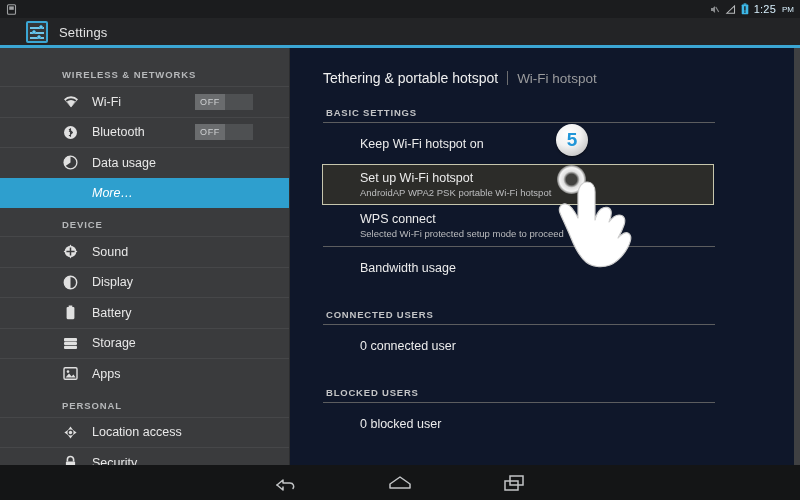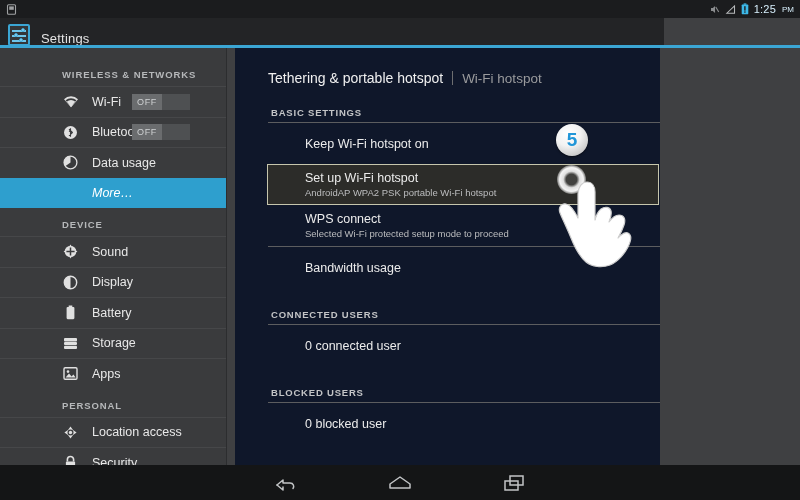--- a/index.html
+++ b/index.html
@@ -26,24 +26,24 @@
   }
   .sb-left { display: flex; align-items: center; gap: 5px; }
   .sb-right { margin-left: auto; display: flex; align-items: center; gap: 5px; }
   .sb-time { color: #d6eefb; font-size: 11px; letter-spacing: .2px; }
   .sb-ampm { color: #d6eefb; font-size: 8px; margin-left: 1px; }
   .sb-ico { display: block; }
 
   
   #actionbar {
     position: absolute; top: 18px; left: 0;
-    width: 664px; height: 28px;
+    width: 800px; height: 28px;
     background: #232426;
-    display: flex; align-items: flex-end;
-    padding-left: 8px;
+    display: flex; align-items: center;
+    padding-left: 26px;
   }
   #actionbar .app-icon {
     width: 22px; height: 22px; flex: 0 0 22px;
     border: 2px solid #3ba6d4;
     border-radius: 2px;
     background: #343638;
     position: relative;
   }
   .slider-line {
     position: absolute; left: 2px; right: 2px; height: 1.5px;
@@ -58,23 +58,22 @@
   }
   #accentline {
     position: absolute; top: 45px; left: 0;
     width: 800px; height: 3px;
     background: #3ba6d4;
   }
 
   
   #content {
     position: absolute; top: 48px; left: 0;
-    width: 660px; height: 417px;
+    width: 794px; height: 417px;
     display: flex;
-    gap: 8px;
   }
 
   
   #sidebar {
     width: 290px; height: 417px;
     background: #3a3b3d;
     border-right: 1px solid #2c2d2f;
     position: relative;
     padding-top: 10px;
   }

